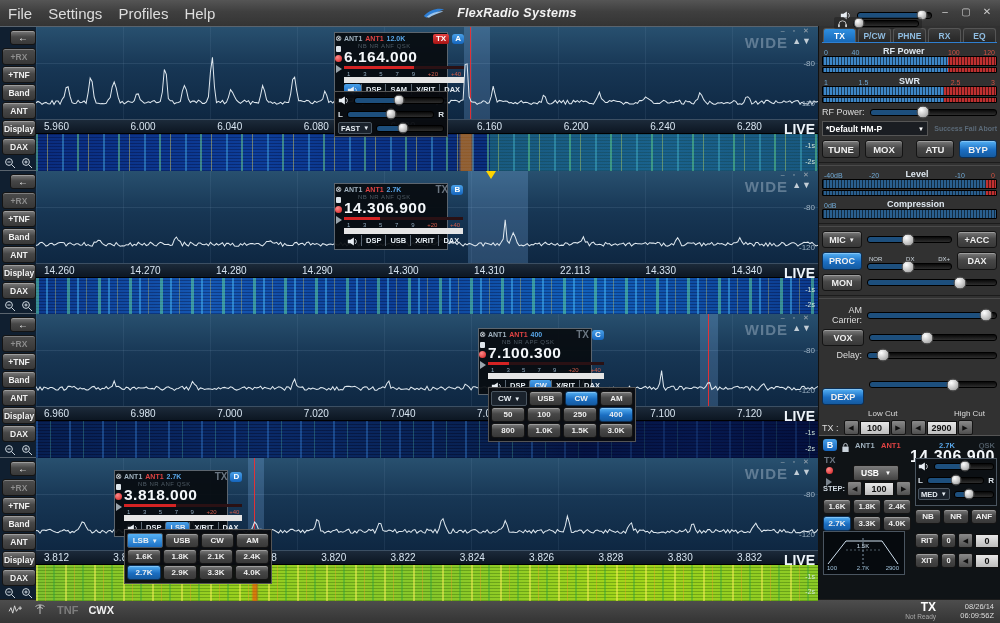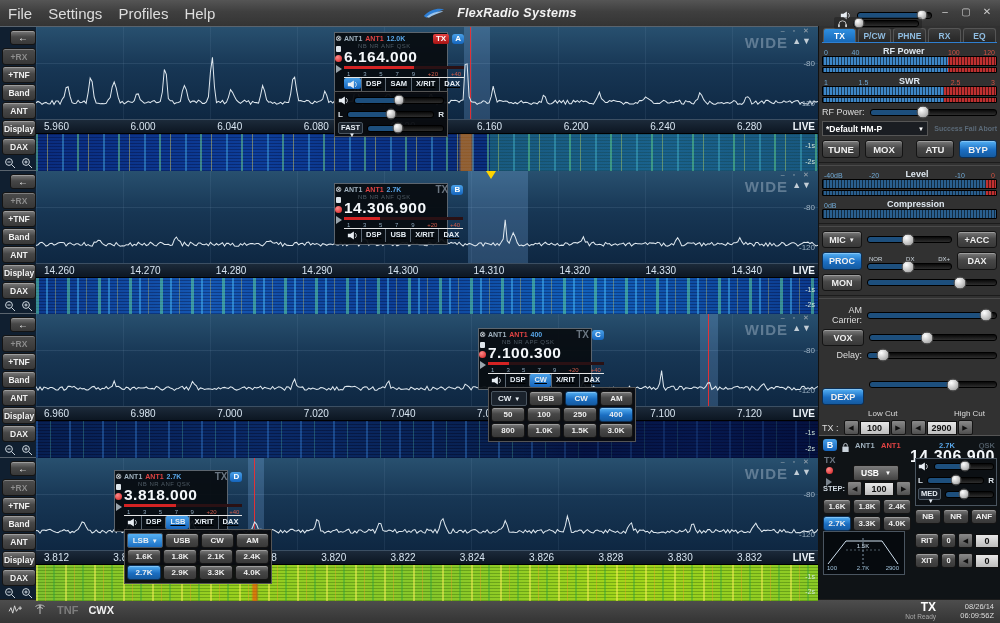--- a/index.html
+++ b/index.html
@@ -53,21 +53,21 @@
   .band{position:absolute;top:0;height:144px;background:rgba(140,195,255,.22);z-index:1;}
   .redline{position:absolute;top:0;height:144px;width:1px;background:rgba(255,42,42,.85);z-index:2;}
   .dbt{position:absolute;right:3px;color:#9fb3c4;font-size:8px;z-index:3;}
   .wide{position:absolute;right:30px;top:7px;color:rgba(190,205,220,.4);font-size:15px;font-weight:bold;letter-spacing:1px;z-index:3;}
   .parr{position:absolute;right:6px;top:9px;color:#c2cdd6;font-size:9px;letter-spacing:1px;z-index:3;}
   .pwin{position:absolute;right:6px;top:0px;color:#9aa6b0;font-size:7px;letter-spacing:3px;z-index:3;}
   .axis{position:absolute;left:0;right:0;top:92px;height:13px;background:linear-gradient(#1c2a3a,#0c1622);
         border-top:1px solid #3c4f63;border-bottom:1px solid #000;z-index:2;}
   .ticks{position:absolute;left:8px;right:56px;top:0;bottom:0;display:flex;justify-content:space-between;align-items:center;}
   .tick{color:#d7e4f0;font-size:10px;}
-  .live{position:absolute;right:3px;top:1px;color:#eef4fa;font-size:10px;font-weight:bold;}
+  .live{position:absolute;right:3px;top:1px;color:#eef4fa;font-size:14px;font-weight:bold;}
   .wf{position:absolute;left:0;right:0;top:105px;bottom:0;z-index:1;}
   .wft{position:absolute;right:3px;color:#cfe3d8;font-size:7px;z-index:3;}
   .wf1{background:
     linear-gradient(90deg,transparent 0 54%,rgba(255,140,0,.55) 54.4% 55.6%,transparent 56% 58%,rgba(60,200,130,.28) 58% 100%),
     repeating-linear-gradient(90deg,rgba(120,230,140,.45) 0 2px,transparent 2px 11px,rgba(250,230,80,.4) 11px 12px,transparent 12px 26px,rgba(90,210,255,.35) 26px 28px,transparent 28px 41px),
     repeating-linear-gradient(0deg,rgba(0,0,30,.3) 0 1px,transparent 1px 3px),
     linear-gradient(90deg,#0a2c7e,#0d3e9a 28%,#0a2e7c 55%,#0c3a90 80%,#0a2c7e);}
   .wf2{background:
     repeating-linear-gradient(90deg,rgba(100,225,160,.5) 0 3px,transparent 3px 10px,rgba(80,200,255,.45) 10px 12px,transparent 12px 19px,rgba(250,230,80,.3) 19px 20px,transparent 20px 31px),
     repeating-linear-gradient(0deg,rgba(0,0,30,.3) 0 1px,transparent 1px 3px),
@@ -101,31 +101,31 @@
   .ftxplain{margin-left:auto;color:#6b7682;font-size:10px;font-weight:bold;line-height:10px;}
   .flet{background:linear-gradient(#49a0e8,#1565bd);color:#fff;font-size:8px;font-weight:bold;width:12px;height:10px;
         border-radius:3px;display:flex;align-items:center;justify-content:center;}
   .fstat{color:#4e5a64;font-size:6px;height:6px;padding-left:14px;letter-spacing:.5px;}
   .ffreq{color:#f4f7fa;font-size:15.5px;font-weight:bold;text-align:left;letter-spacing:.5px;line-height:16px;}
   .fsm{height:3px;background:#2a1114;margin:1px 0;}
   .fsm i{display:block;height:100%;background:#d42323;}
   .fticks{display:flex;justify-content:space-between;padding:0 3px;height:7px;align-items:center;}
   .fticks span{color:#8fa8bc;font-size:6px;}
   .fticks span.red{color:#cc5a4a;}
-  .fbtns{display:flex;height:13px;border-top:1px solid #e5e5e5;text-decoration:underline;}
+  .fbtns{display:flex;align-items:center;height:13px;border-top:6px solid #e5e5e5;}
   .fspk{width:17px;height:11px;display:flex;align-items:center;justify-content:center;border-radius:2px;}
   .fspk.active{background:linear-gradient(#49a0e8,#1565bd);}
   .fbtn{color:#e6edf3;font-size:7.5px;font-weight:bold;padding:0 4px;border-left:1px solid #5a6672;line-height:11px;}
   .fbtn.active{background:linear-gradient(#49a0e8,#1565bd);border-radius:2px;}
   
   .apopup{position:absolute;width:106px;background:rgba(8,11,15,.95);border:1px solid #555;z-index:6;padding:1px 3px;}
   .arow{display:flex;align-items:center;gap:4px;height:14px;}
   .arow .lab{color:#dfe6ec;font-size:8px;font-weight:bold;}
   .agcdd{background:#1a222c;border:1px solid #4a5560;color:#e8eef4;font-size:7.5px;font-weight:bold;
-         padding:0 2px;height:10px;display:flex;align-items:center;border-radius:2px;flex-direction:column;}
+         padding:0 2px;height:10px;display:flex;align-items:center;border-radius:2px;}
   .mpopup{position:absolute;width:142px;background:rgba(10,13,17,.96);border:1px solid #555;z-index:6;padding:2px;}
   .mrow{display:flex;gap:2px;margin:1px 0;}
   .mbtn{flex:1;height:13px;font-size:8px;}
   .mdd{flex:1.1;height:13px;background:#1a222c;border:1px solid #4a5560;border-radius:2px;color:#e8eef4;
        font-size:8px;font-weight:bold;display:flex;align-items:center;justify-content:center;}
   .mdd.blue{background:linear-gradient(#55b1f5,#1b6ec2);}
   
   .rsb{position:absolute;left:818px;top:26px;width:182px;bottom:23px;background:#313131;border-left:1px solid #121212;
        display:flex;flex-direction:column;padding:2px 3px 0 3px;box-sizing:border-box;}
   .tabs{display:flex;height:15px;border-bottom:1px solid #2f7fd0;}
@@ -397,21 +397,21 @@
         <div class="parr"><span>▲</span><span>▼</span></div>
       </div>
       <div class="axis">
         <div class="ticks">
             <span class="tick">14.260</span>
             <span class="tick">14.270</span>
             <span class="tick">14.280</span>
             <span class="tick">14.290</span>
             <span class="tick">14.300</span>
             <span class="tick">14.310</span>
-            <span class="tick">14.320</span>
+            <span class="tick">22.113</span>
             <span class="tick">14.330</span>
             <span class="tick">14.340</span>
           </div>
         <span class="live">LIVE</span>
       </div>
       <div class="wf wf2">
         <span class="wft" style="top:26%">-1s</span>
         <span class="wft" style="top:66%">-2s</span>
       </div>
     </div>

